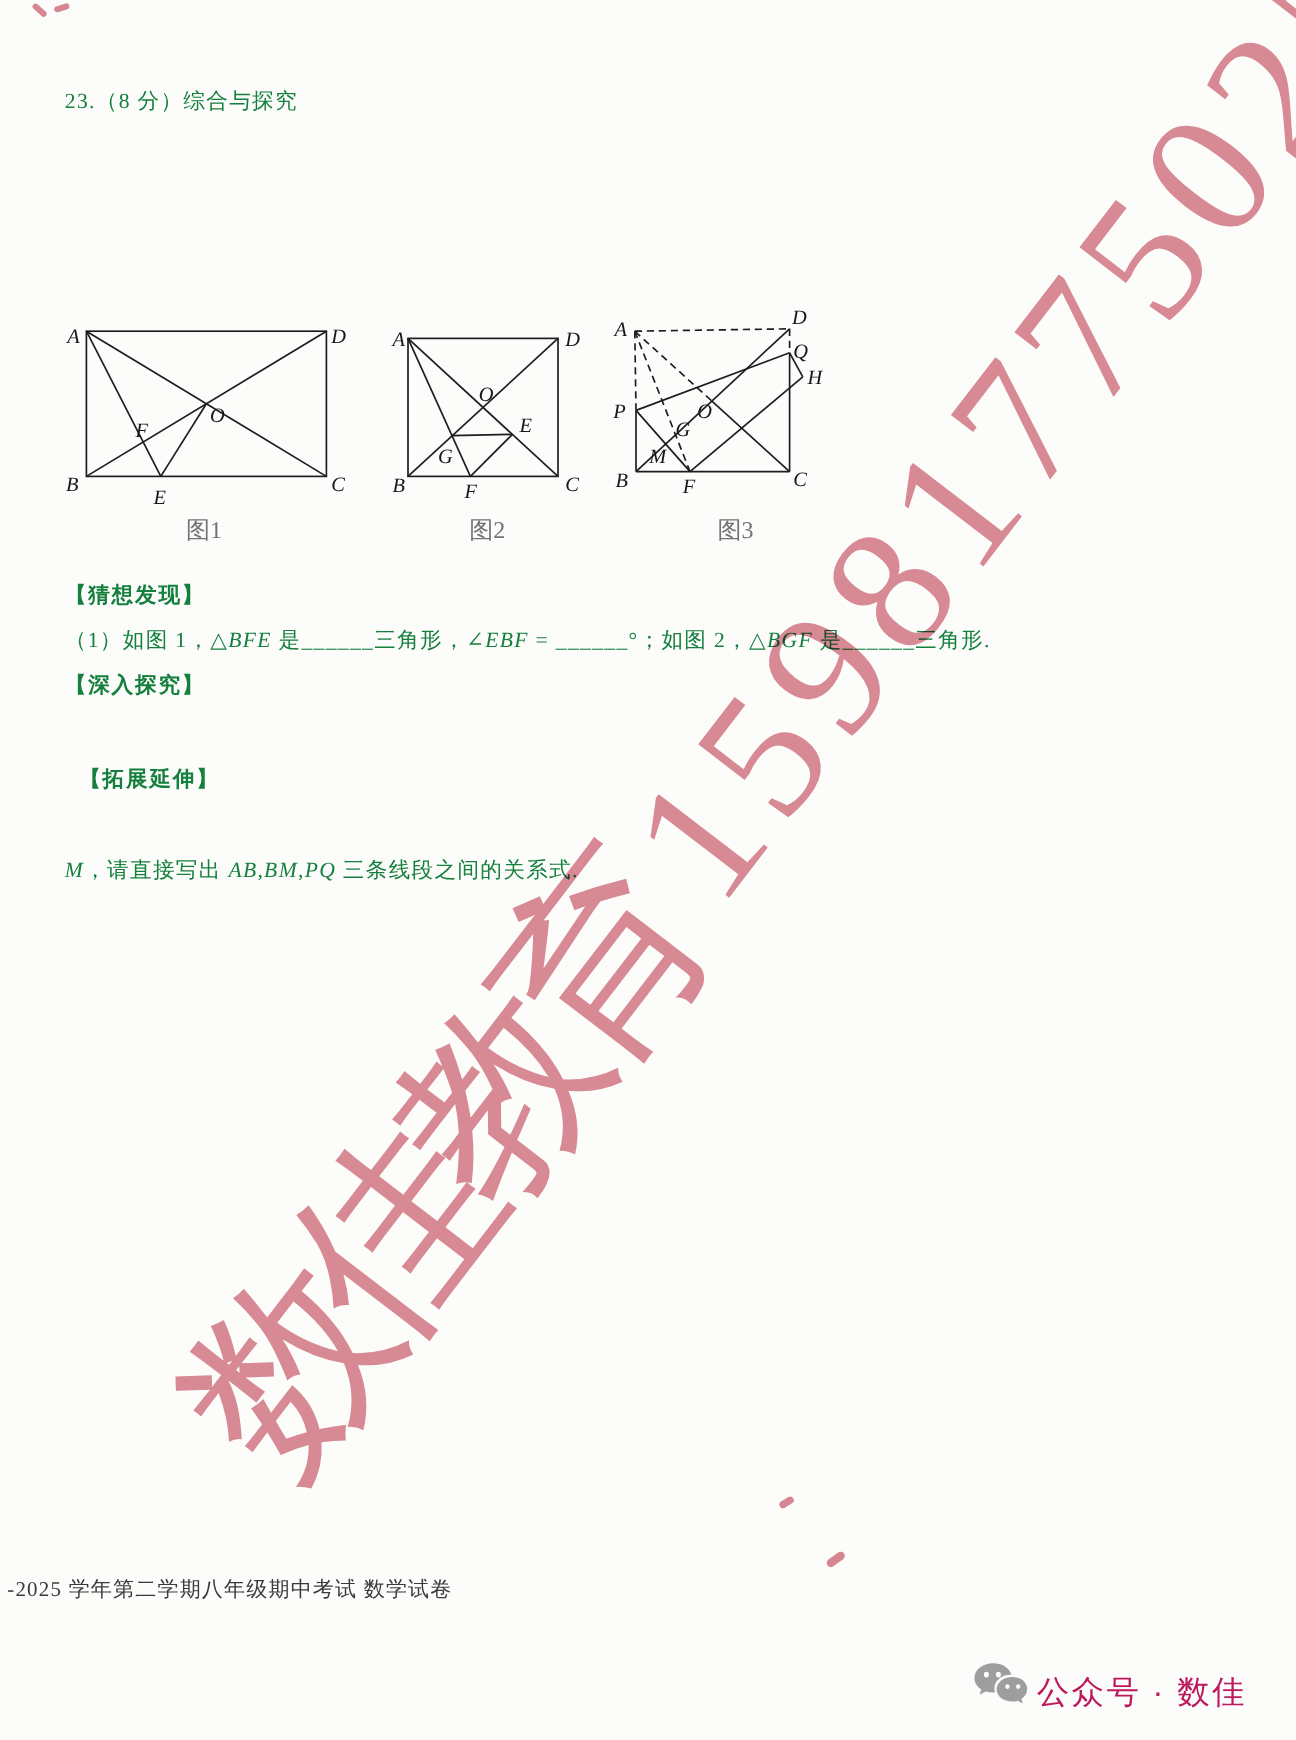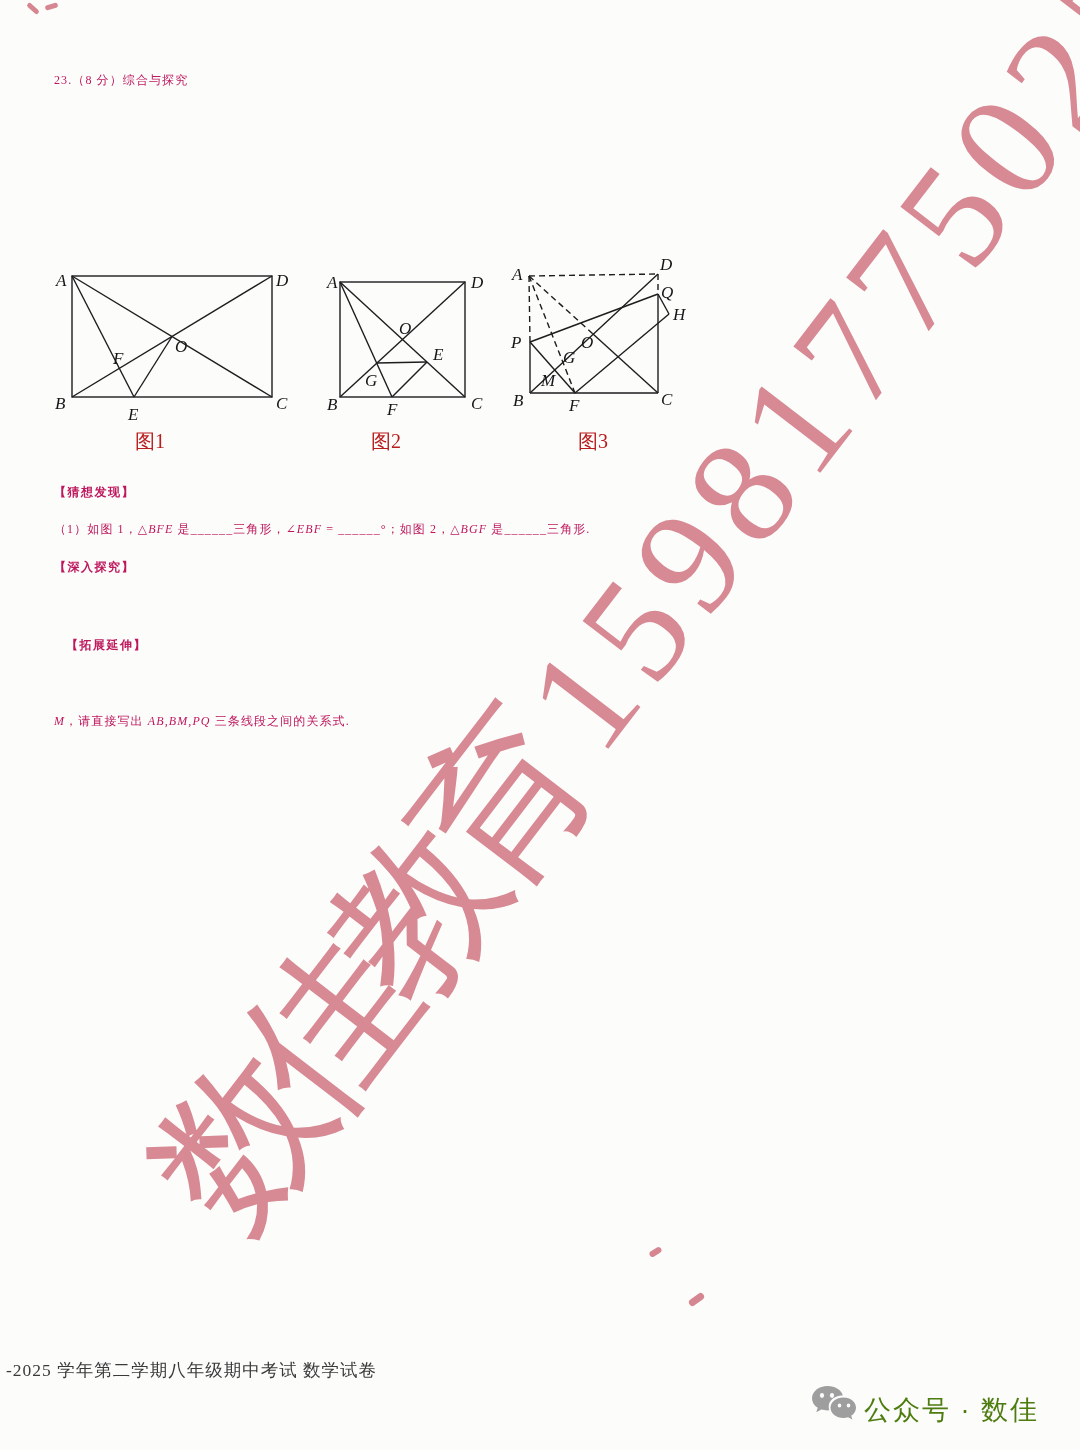--- a/index.html
+++ b/index.html
@@ -1,39 +1,39 @@
 <!DOCTYPE html>
 <html><head>
 <meta charset="utf-8">
 <style>
   html,body{margin:0;padding:0;}
   body{width:1080px;height:1450px;position:relative;overflow:hidden;
        background:#fcfcfb;font-family:"Liberation Serif","DejaVu Serif",serif;}
   .page{position:absolute;inset:0;}
-  .line{position:absolute;white-space:nowrap;color:#be185d;font-size:12px;
+  .line{position:absolute;white-space:nowrap;color:#15803d;font-size:18px;
         letter-spacing:1.1px;z-index:2;}
   .hdr{font-weight:bold;letter-spacing:1.5px;}
-  .caption{position:absolute;width:70px;text-align:left;font-size:20px;color:#b91c1c;z-index:2;}
+  .caption{position:absolute;width:70px;text-align:center;font-size:20px;color:#737373;z-index:2;}
   svg.fig{position:absolute;z-index:2;}
   svg.fig line, svg.fig rect, svg.fig path{stroke:#1d1d1d;stroke-width:1.4;fill:none;}
   svg.fig .dash{stroke-dasharray:6 4;}
   svg.fig text{font-family:"Liberation Serif","DejaVu Serif",serif;
                font-style:italic;font-size:17px;fill:#161616;stroke:none;}
   .watermark{position:absolute;left:195px;top:1120px;height:170px;width:1700px;
              transform:rotate(-52.5deg);transform-origin:0 87px;
              display:flex;align-items:center;white-space:nowrap;
              color:#d06a78;opacity:.78;mix-blend-mode:multiply;
              z-index:5;pointer-events:none;}
   .wm-hanzi{font-size:165px;letter-spacing:-22px;padding-right:30px;}
   .wm-digits{font-size:150px;letter-spacing:12px;}
   .redmark{position:absolute;background:#d06a78;opacity:.8;border-radius:4px;
            z-index:5;mix-blend-mode:multiply;}
   .footer{position:absolute;left:6px;top:1312px;font-size:17.5px;color:#3a3a3a;
-          letter-spacing:1px;white-space:nowrap;z-index:2;margin-top:46px;}
-  .wechat-label{position:absolute;left:864px;top:1392px;font-size:27px;color:#4d7c0f;
+          letter-spacing:1px;white-space:nowrap;z-index:2;}
+  .wechat-label{position:absolute;left:864px;top:1392px;font-size:27px;color:#be185d;
           font-family:"Liberation Sans","DejaVu Sans",sans-serif;letter-spacing:2px;
           white-space:nowrap;z-index:2;}
   .wechat-icon{position:absolute;left:810px;top:1384px;z-index:2;}
 </style>
 </head>
 <body>
 
 <div class="page">
 
   <div class="line" style="left:54px;top:72px">23.（8 分）综合与探究</div>

